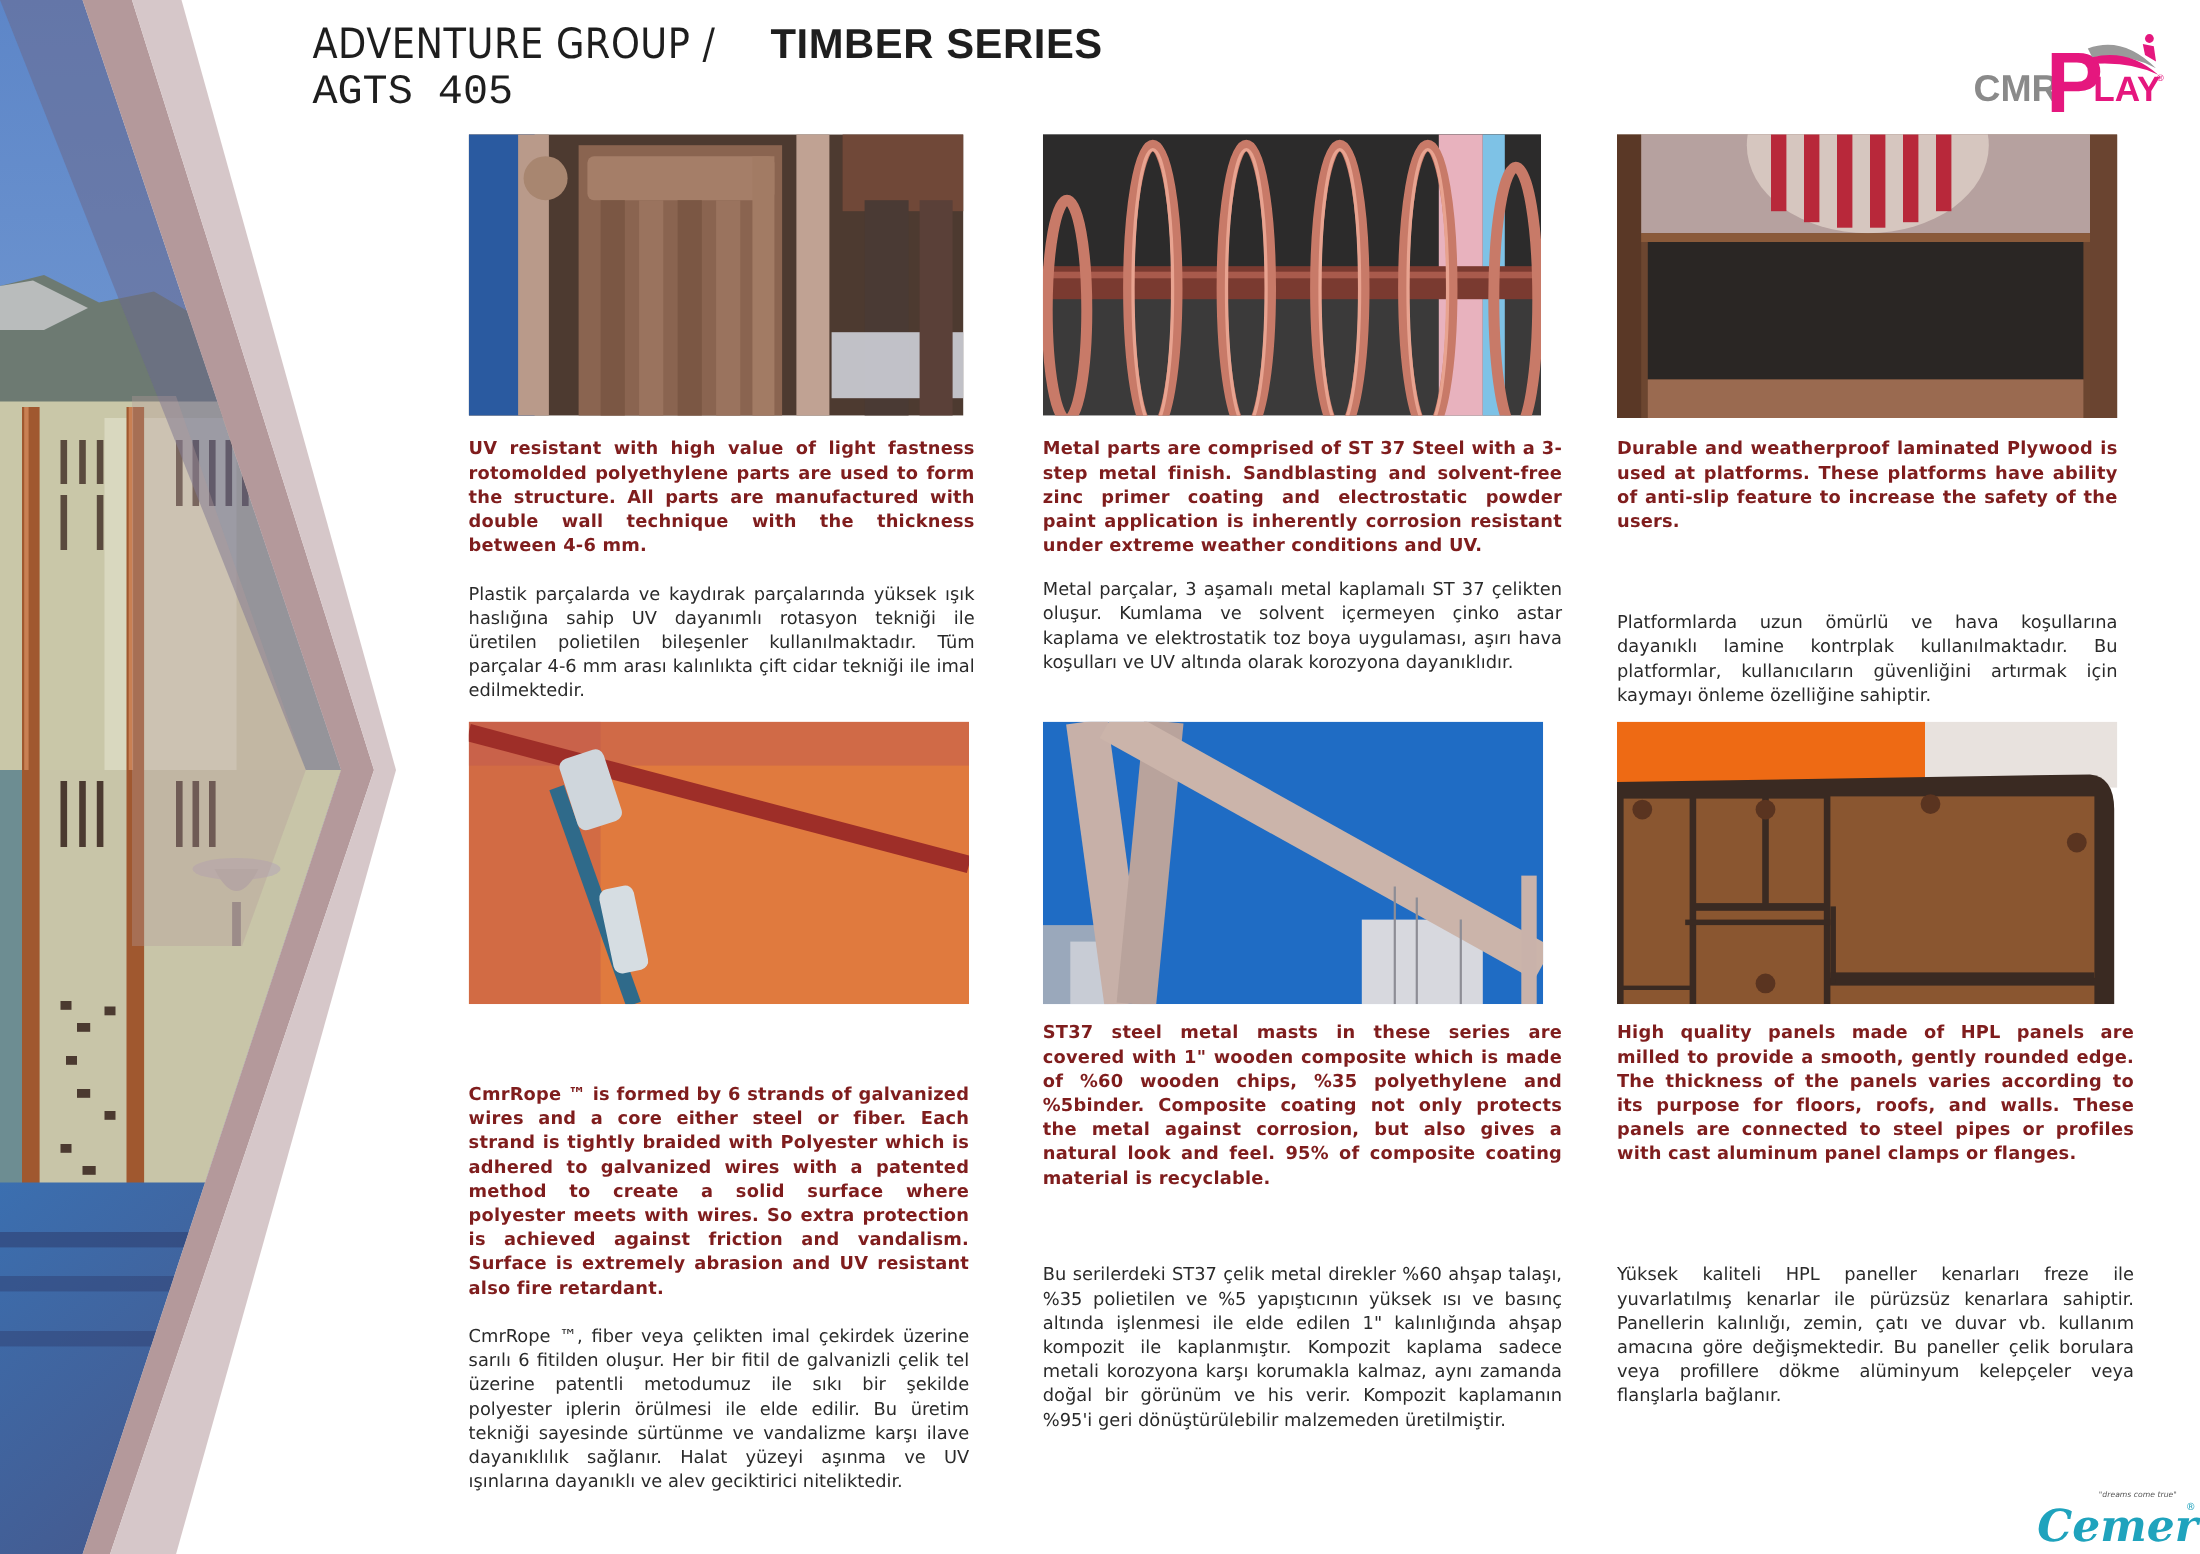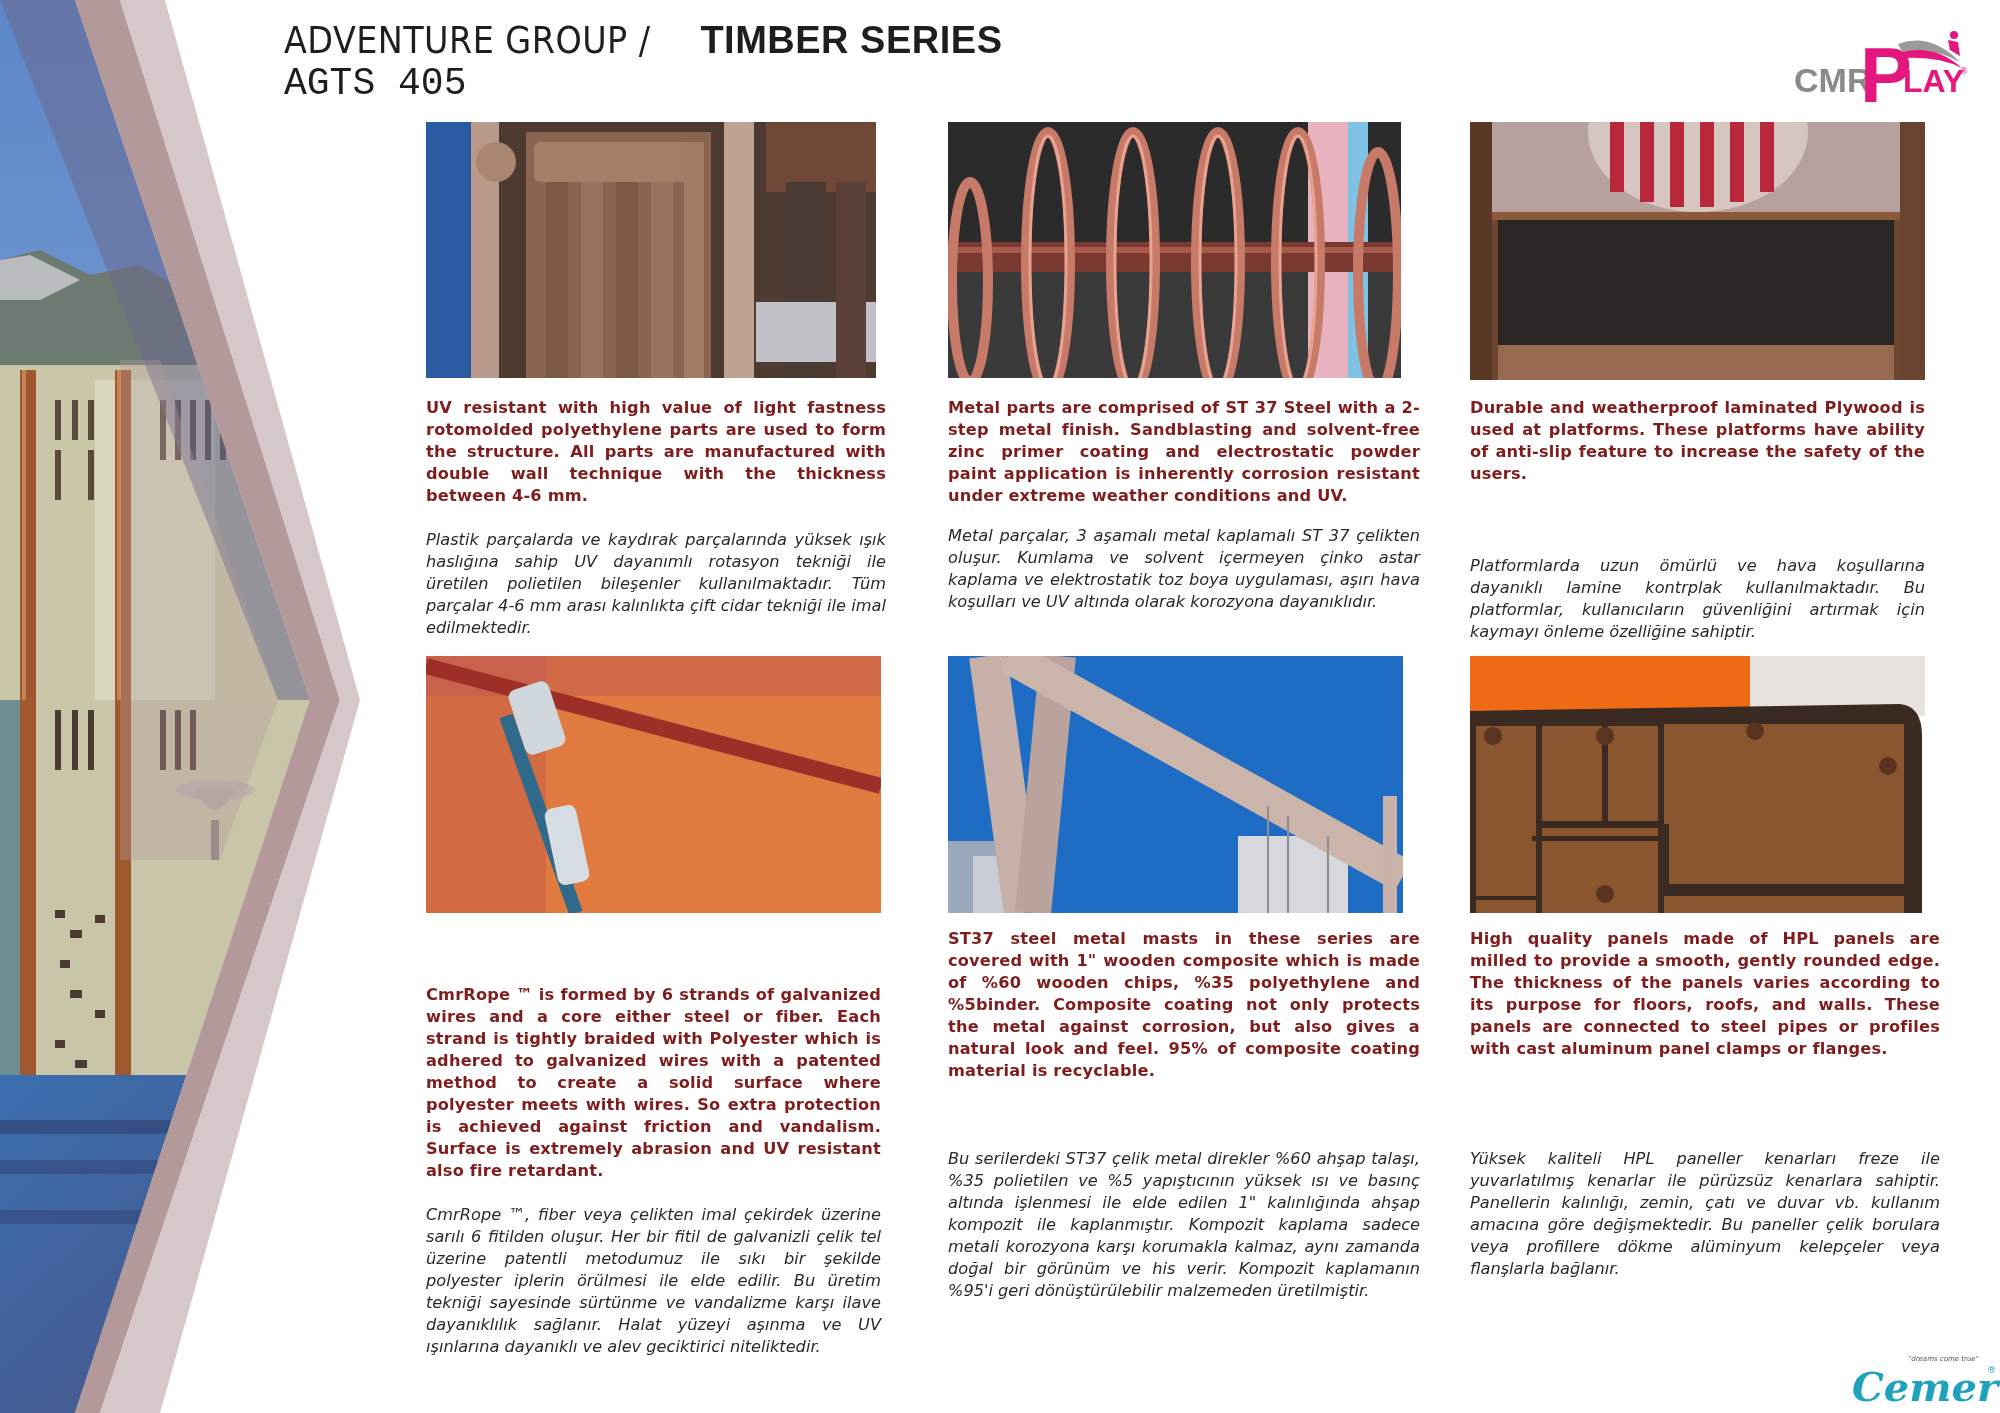--- a/index.html
+++ b/index.html
@@ -36,21 +36,20 @@
     letter-spacing:0.2px;
   }
   .tr {
     font-family:"DejaVu Sans", sans-serif;
     font-size:16.2px;
     line-height:22px;
     text-align:justify;
     color:#2a2a2a;
     margin:0;
     font-weight:normal;
-    font-style:italic;
   }
   .text { position:absolute; }
 </style>
 </head>
 <body>
 
 <div class="left-panel">
   <svg width="380" height="1413" viewBox="0 0 380 1413">
     <defs>
       <linearGradient id="sky" x1="0" y1="0" x2="0" y2="1">
@@ -205,21 +204,21 @@
     </g>
     <g fill="none" stroke="#e8a390" stroke-width="3">
       <ellipse cx="100" cy="140" rx="18" ry="126"></ellipse>
       <ellipse cx="185" cy="140" rx="18" ry="126"></ellipse>
       <ellipse cx="270" cy="140" rx="18" ry="126"></ellipse>
       <ellipse cx="350" cy="140" rx="18" ry="126"></ellipse>
     </g>
   </svg>
 </div>
 <div class="text" style="left:948px; top:397px; width:472px;">
-  <p class="en">Metal parts are comprised of ST 37 Steel with a 2-step metal finish. Sandblasting and solvent-free zinc primer coating and electrostatic powder paint application is inherently corrosion resistant under extreme weather conditions and UV.</p>
+  <p class="en">Metal parts are comprised of ST 37 Steel with a 3-step metal finish. Sandblasting and solvent-free zinc primer coating and electrostatic powder paint application is inherently corrosion resistant under extreme weather conditions and UV.</p>
   <p class="tr" style="margin-top:18px;">Metal  parçalar, 3 aşamalı metal kaplamalı ST 37 çelikten oluşur. Kumlama ve solvent içermeyen çinko astar kaplama ve elektrostatik toz boya uygulaması, aşırı hava koşulları ve UV altında olarak korozyona dayanıklıdır.</p>
 </div>
 
 <div class="photo" style="left:1470px; top:122px; width:455px; height:258px;">
   <svg viewBox="0 0 455 258" preserveAspectRatio="none">
     <rect width="455" height="258" fill="#6c4630"></rect>
     <rect x="0" y="0" width="22" height="258" fill="#5a3826"></rect>
     <rect x="430" y="0" width="25" height="258" fill="#6a4430"></rect>
     <rect x="22" y="0" width="408" height="90" fill="#b6a19f"></rect>
     <ellipse cx="228" cy="10" rx="110" ry="80" fill="#d6c6bf"></ellipse>

